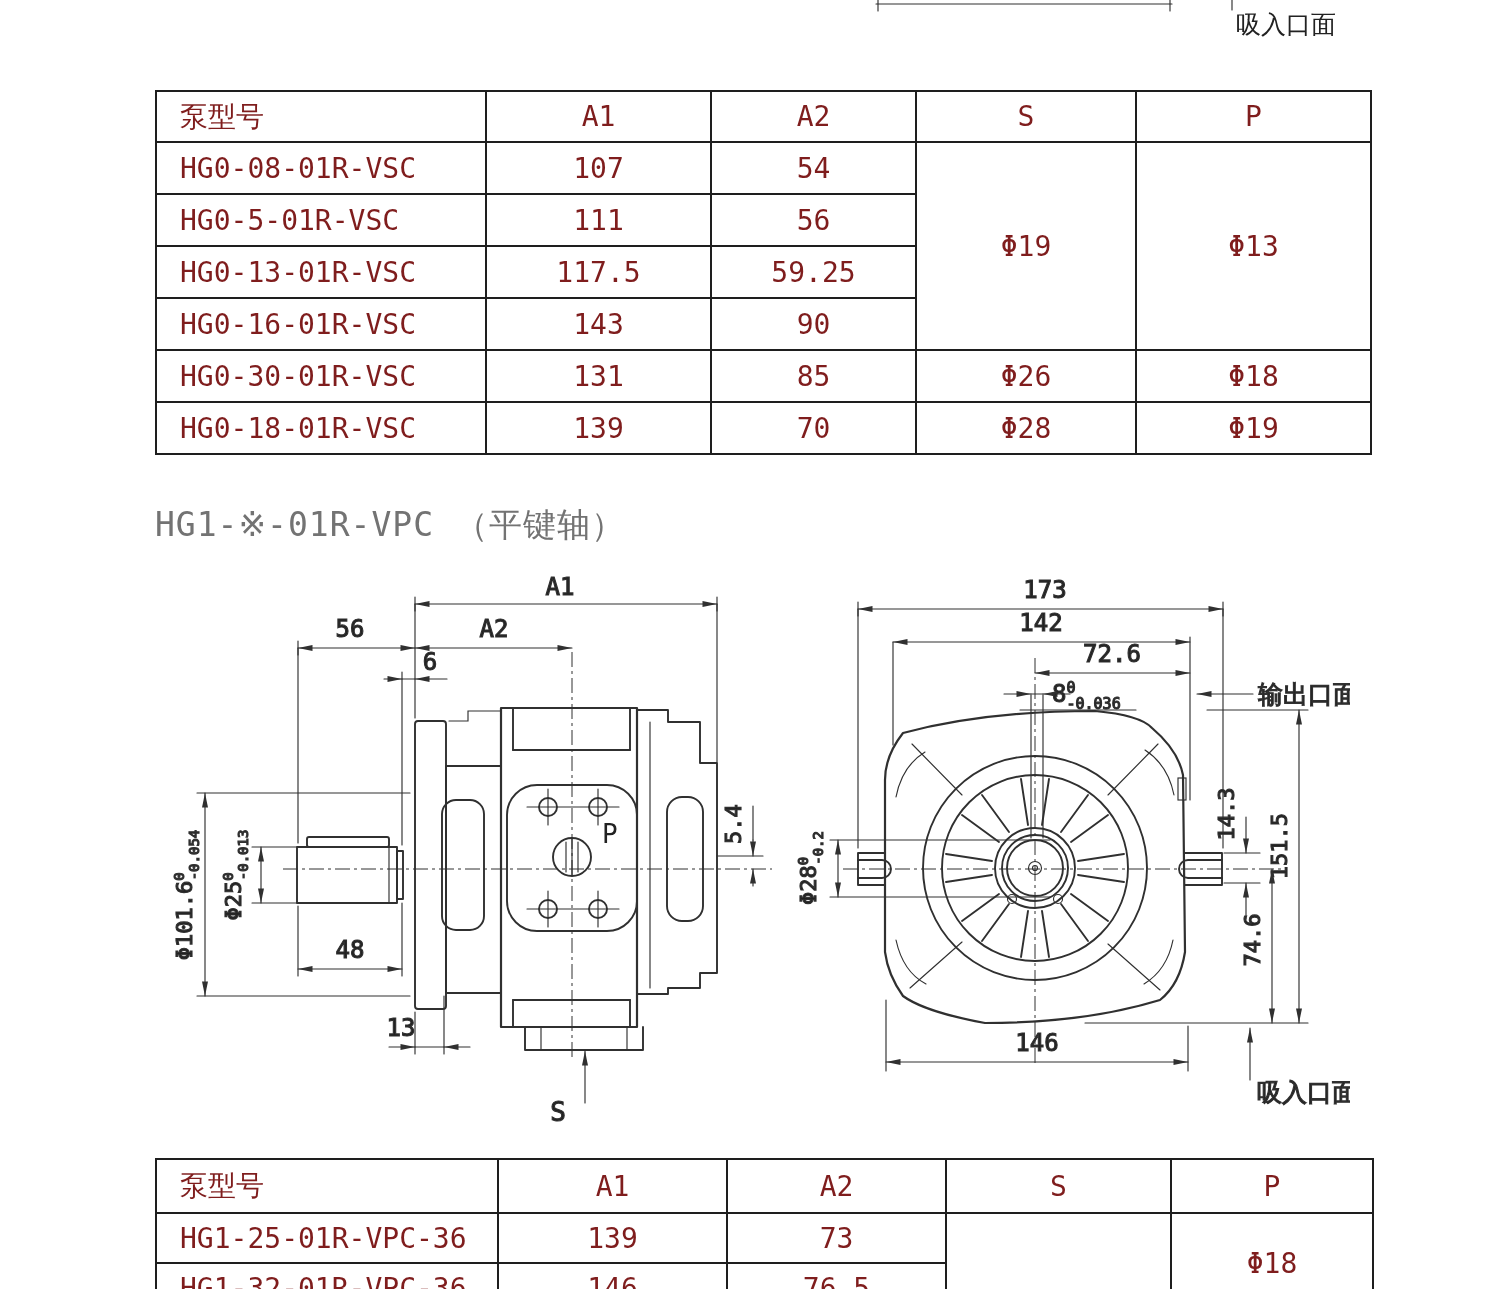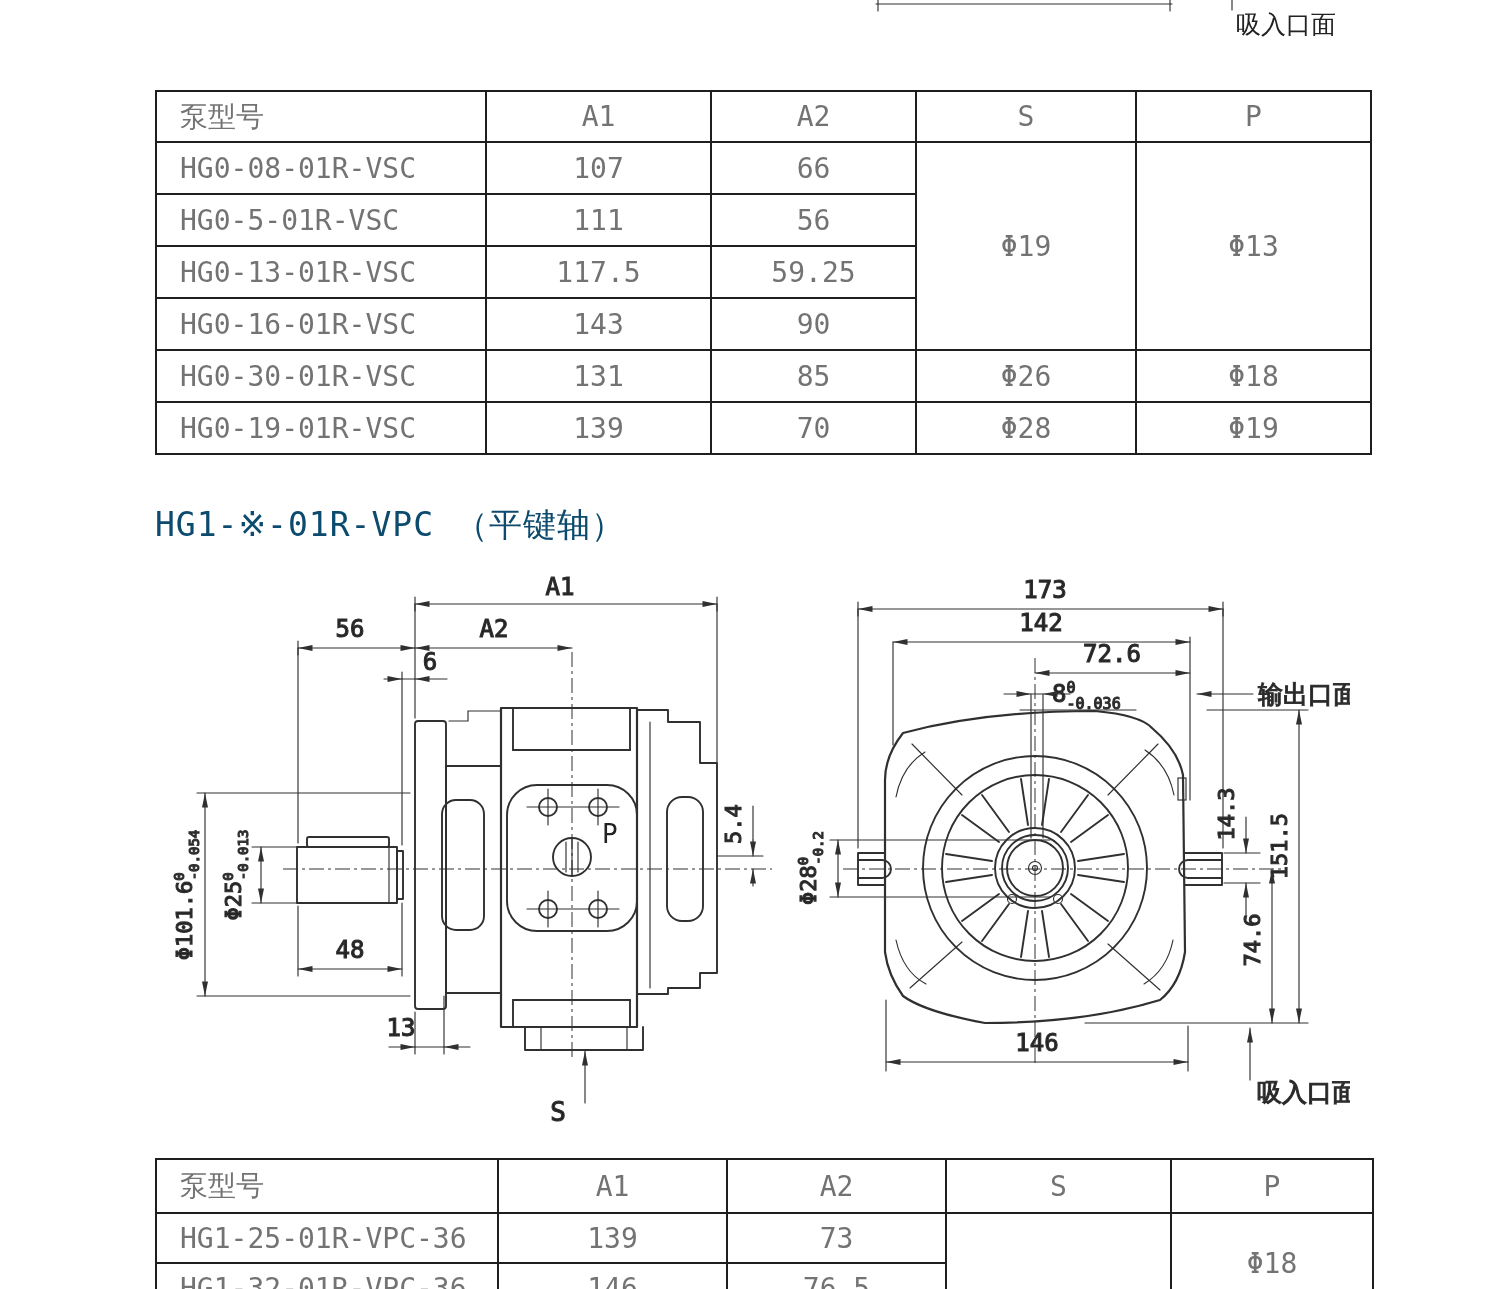--- a/index.html
+++ b/index.html
@@ -2,23 +2,23 @@
 <html><head>
 <meta charset="utf-8">
 <style>
   html,body{margin:0;padding:0}
   body{width:1500px;height:1289px;position:relative;background:#ffffff;overflow:hidden;
        font-family:"DejaVu Sans Mono","DejaVu Sans","Liberation Sans",sans-serif;color:#161616}
   .abs{position:absolute}
   table{border-collapse:collapse;table-layout:fixed}
   .dtable{background:#fff}
   .dtable td{border:2.4px solid #1e1e1e;font-size:28px;text-align:center;padding:0;
-             white-space:nowrap;overflow:hidden;color:#737373}
+             white-space:nowrap;overflow:hidden;color:#7f1d1d}
   .dtable td.model{text-align:left;padding-left:23px}
-  #section-title{font-size:33px;letter-spacing:1px;color:#0c4a6e}
+  #section-title{font-size:33px;letter-spacing:1px;color:#737373}
   svg text{fill:#222}
   .ol{fill:none;stroke:#303030;stroke-width:1.9;stroke-linejoin:round;stroke-linecap:round}
   .ol2{fill:none;stroke:#303030;stroke-width:2.2;stroke-linejoin:round;stroke-linecap:round}
   .tn{fill:none;stroke:#303030;stroke-width:1.15;stroke-linecap:round}
   .cl{fill:none;stroke:#303030;stroke-width:1;stroke-dasharray:15 4 3 4}
   .dim{font-size:24px}
   .dimr{font-size:22px}
   .cjk{font-size:25px;font-family:"DejaVu Sans","Liberation Sans",sans-serif}
   .plbl{font-size:26px}
 </style>
@@ -47,21 +47,21 @@
       <tr style="height:51px">
     <td class="model">泵型号</td>
     <td>A1</td>
     <td>A2</td>
     <td>S</td>
     <td>P</td>
   </tr>
   <tr style="height:52px">
     <td class="model">HG0-08-01R-VSC</td>
     <td>107</td>
-    <td>66</td>
+    <td>54</td>
     <td rowspan="4">Φ19</td>
     <td rowspan="4">Φ13</td>
   </tr>
   <tr style="height:52px">
     <td class="model">HG0-5-01R-VSC</td>
     <td>111</td>
     <td>56</td>
   </tr>
   <tr style="height:52px">
     <td class="model">HG0-13-01R-VSC</td>
@@ -74,21 +74,21 @@
     <td>90</td>
   </tr>
   <tr style="height:52px">
     <td class="model">HG0-30-01R-VSC</td>
     <td>131</td>
     <td>85</td>
     <td>Φ26</td>
     <td>Φ18</td>
   </tr>
   <tr style="height:52px">
-    <td class="model">HG0-19-01R-VSC</td>
+    <td class="model">HG0-18-01R-VSC</td>
     <td>139</td>
     <td>70</td>
     <td>Φ28</td>
     <td>Φ19</td>
   </tr>
 </tbody>
   </table>
 
 <div id="section-title" class="abs" style="left:155px;top:503px">HG1-※-01R-VPC （平键轴）</div>
 

